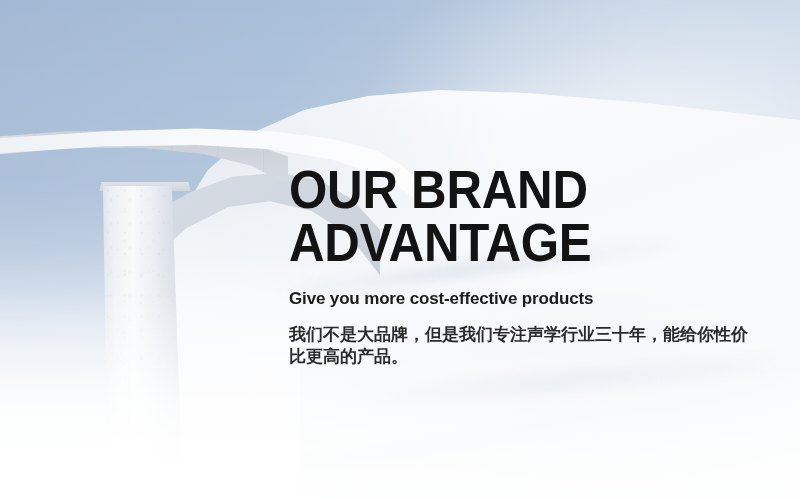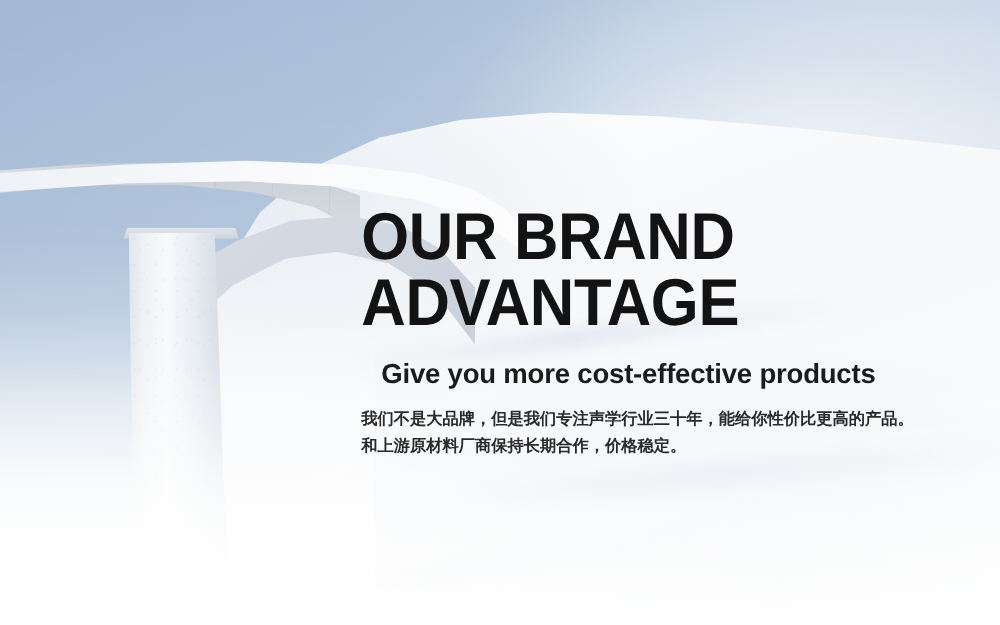--- a/index.html
+++ b/index.html
@@ -228,30 +228,30 @@
     font-size: 53px;
     line-height: 53px;
     font-weight: 700;
     letter-spacing: -0.3px;
     color: #131313;
     transform: scaleX(0.93);
     transform-origin: left top;
     white-space: pre;
   }
   .subtitle {
-    margin: 18px 0 0 16px;
-    font-size: 22px;
+    margin: 18px 0 0 0;
+    font-size: 17px;
     line-height: 24px;
     font-weight: 700;
     letter-spacing: -0.15px;
     color: #1b1b1b;
   }
   .body-copy {
     margin: 13px 0 0 0;
-    font-size: 13px;
+    font-size: 17px;
     line-height: 21.5px;
     font-weight: 600;
     color: #2a2a2a;
   }
   .body-copy p { margin: 0; }
 </style>
 </head>
 <body>
 
 <div class="banner">
@@ -279,17 +279,16 @@
 
   <div class="left-fade"></div>
   <div class="bottom-fade"></div>
 
   <div class="content">
     <h1 class="headline">OUR BRAND</h1>
     <h1 class="headline">ADVANTAGE</h1>
     <h2 class="subtitle">Give you more cost-effective products</h2>
     <div class="body-copy">
       <p>我们不是大品牌，但是我们专注声学行业三十年，能给你性价比更高的产品。</p>
-      <p>和上游原材料厂商保持长期合作，价格稳定。</p>
     </div>
   </div>
 
 </div>
 
 </body></html>

